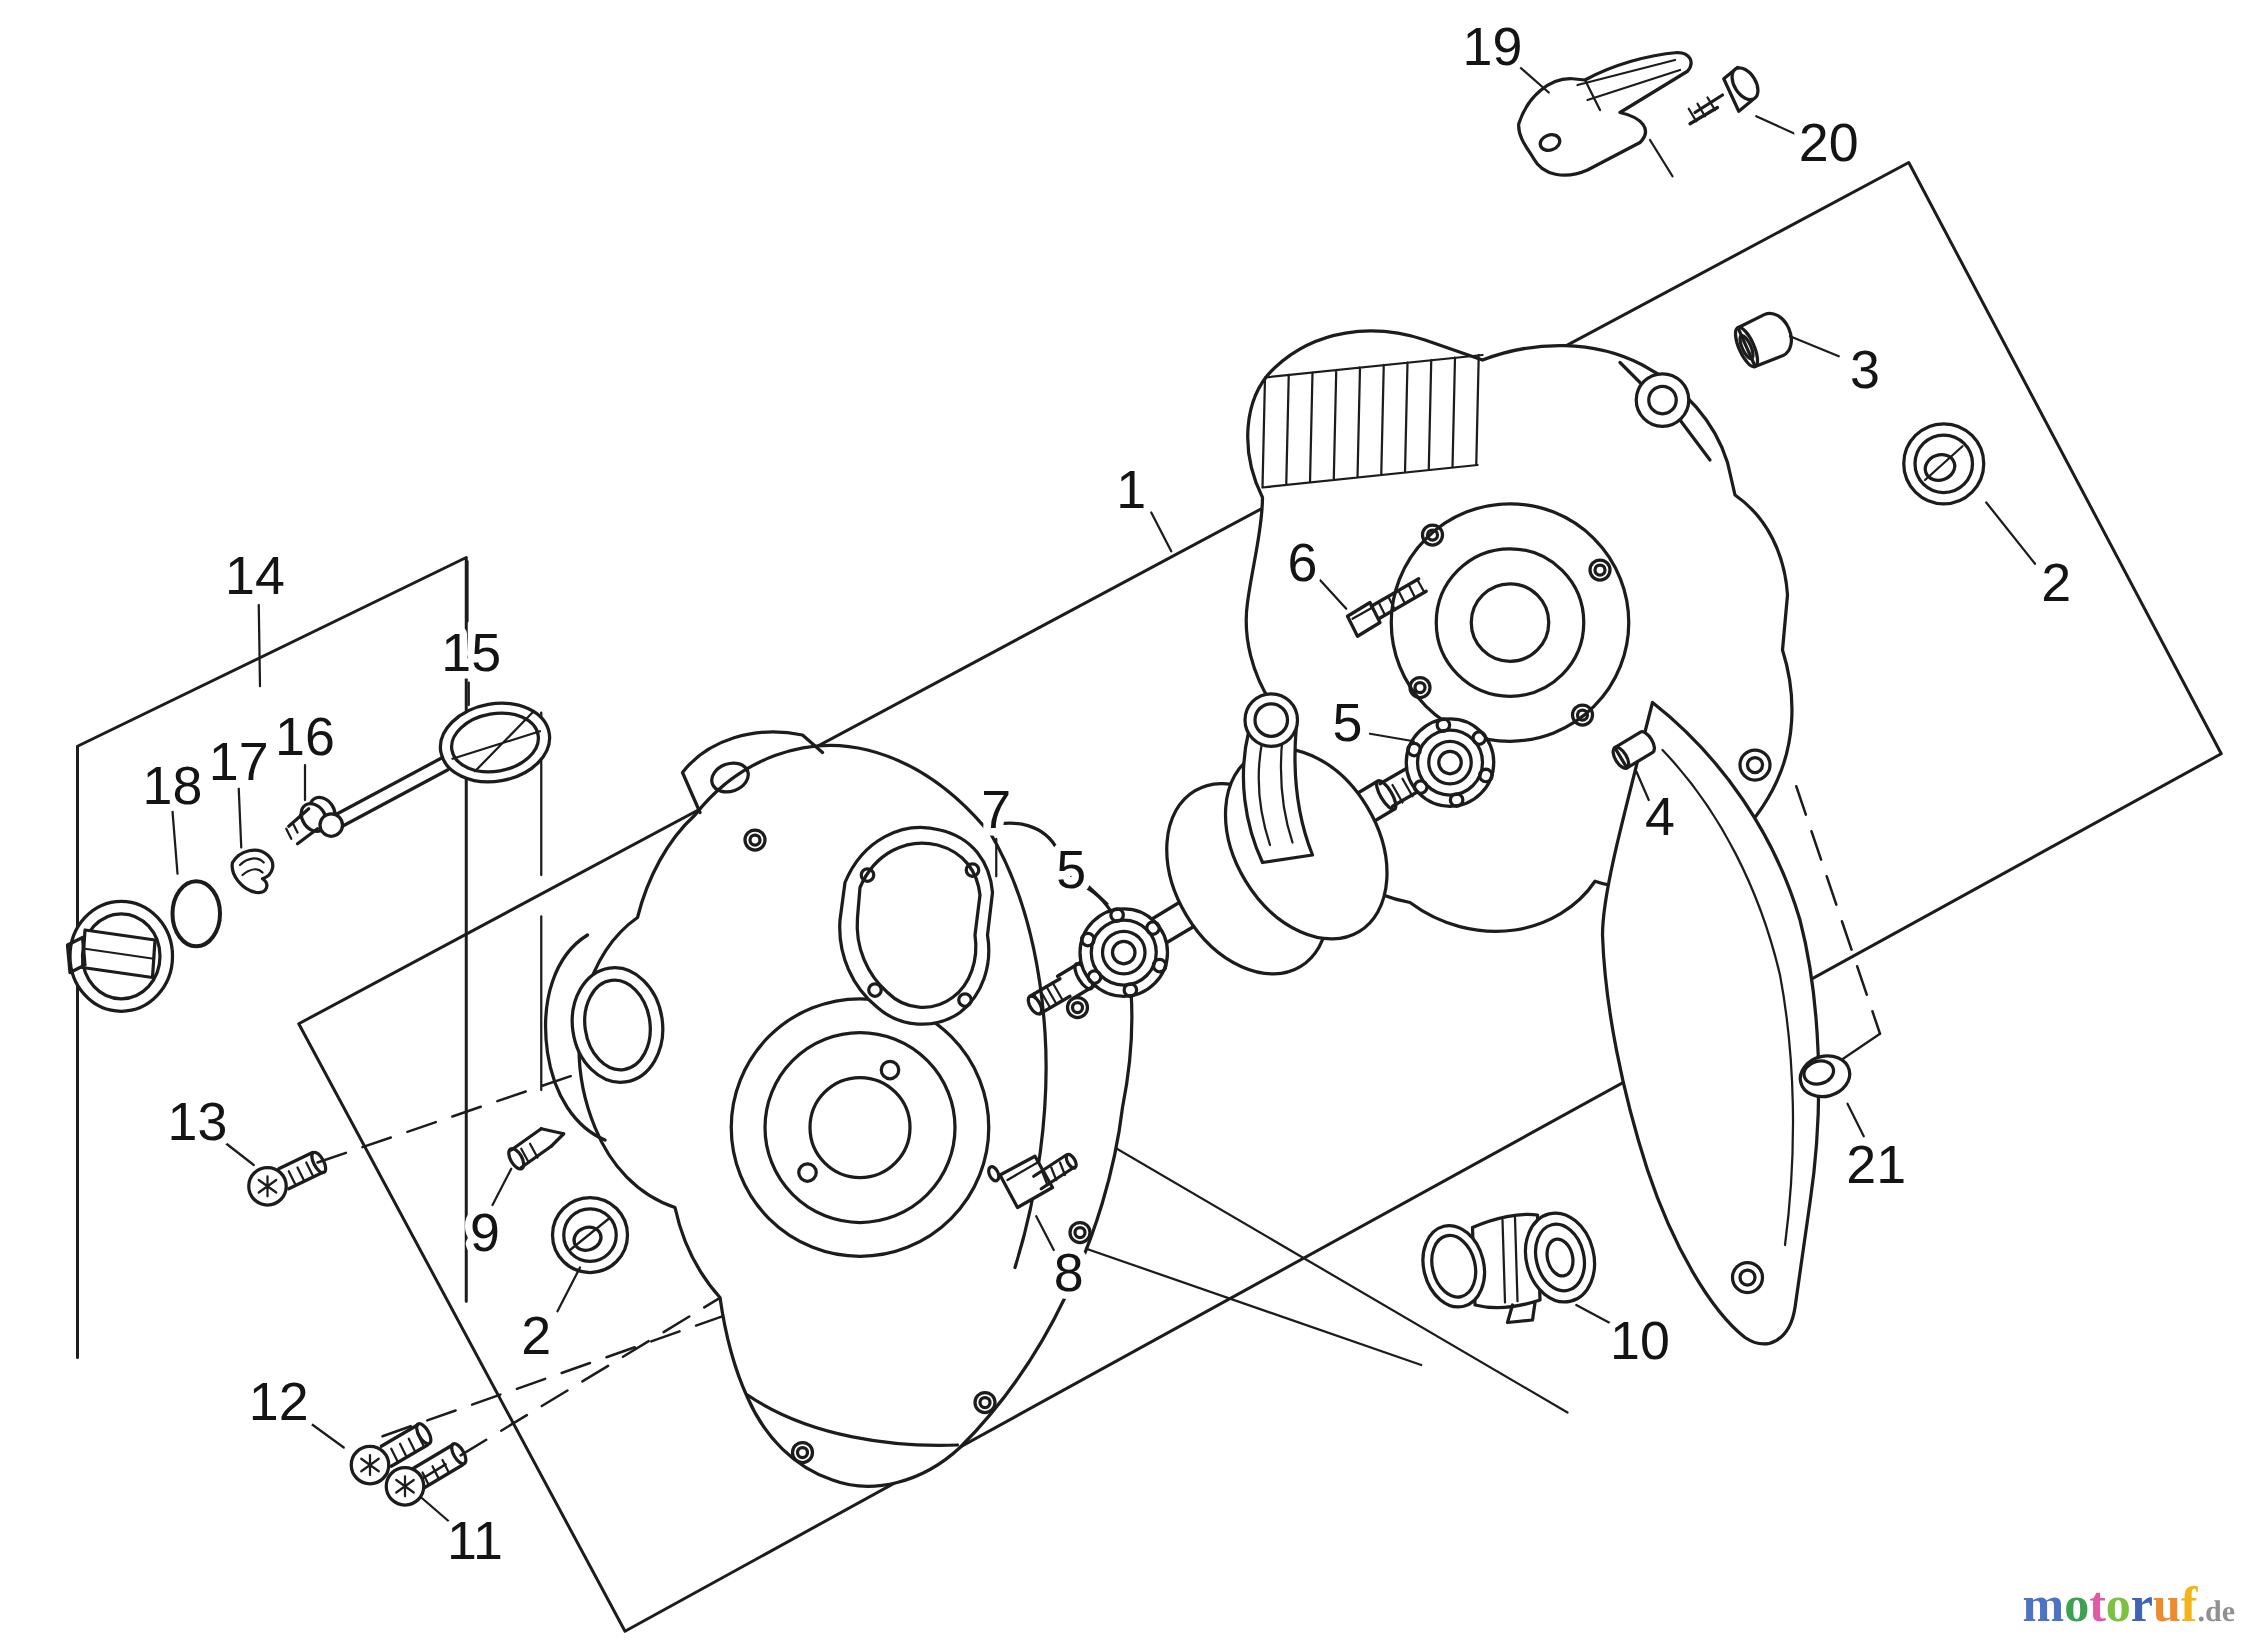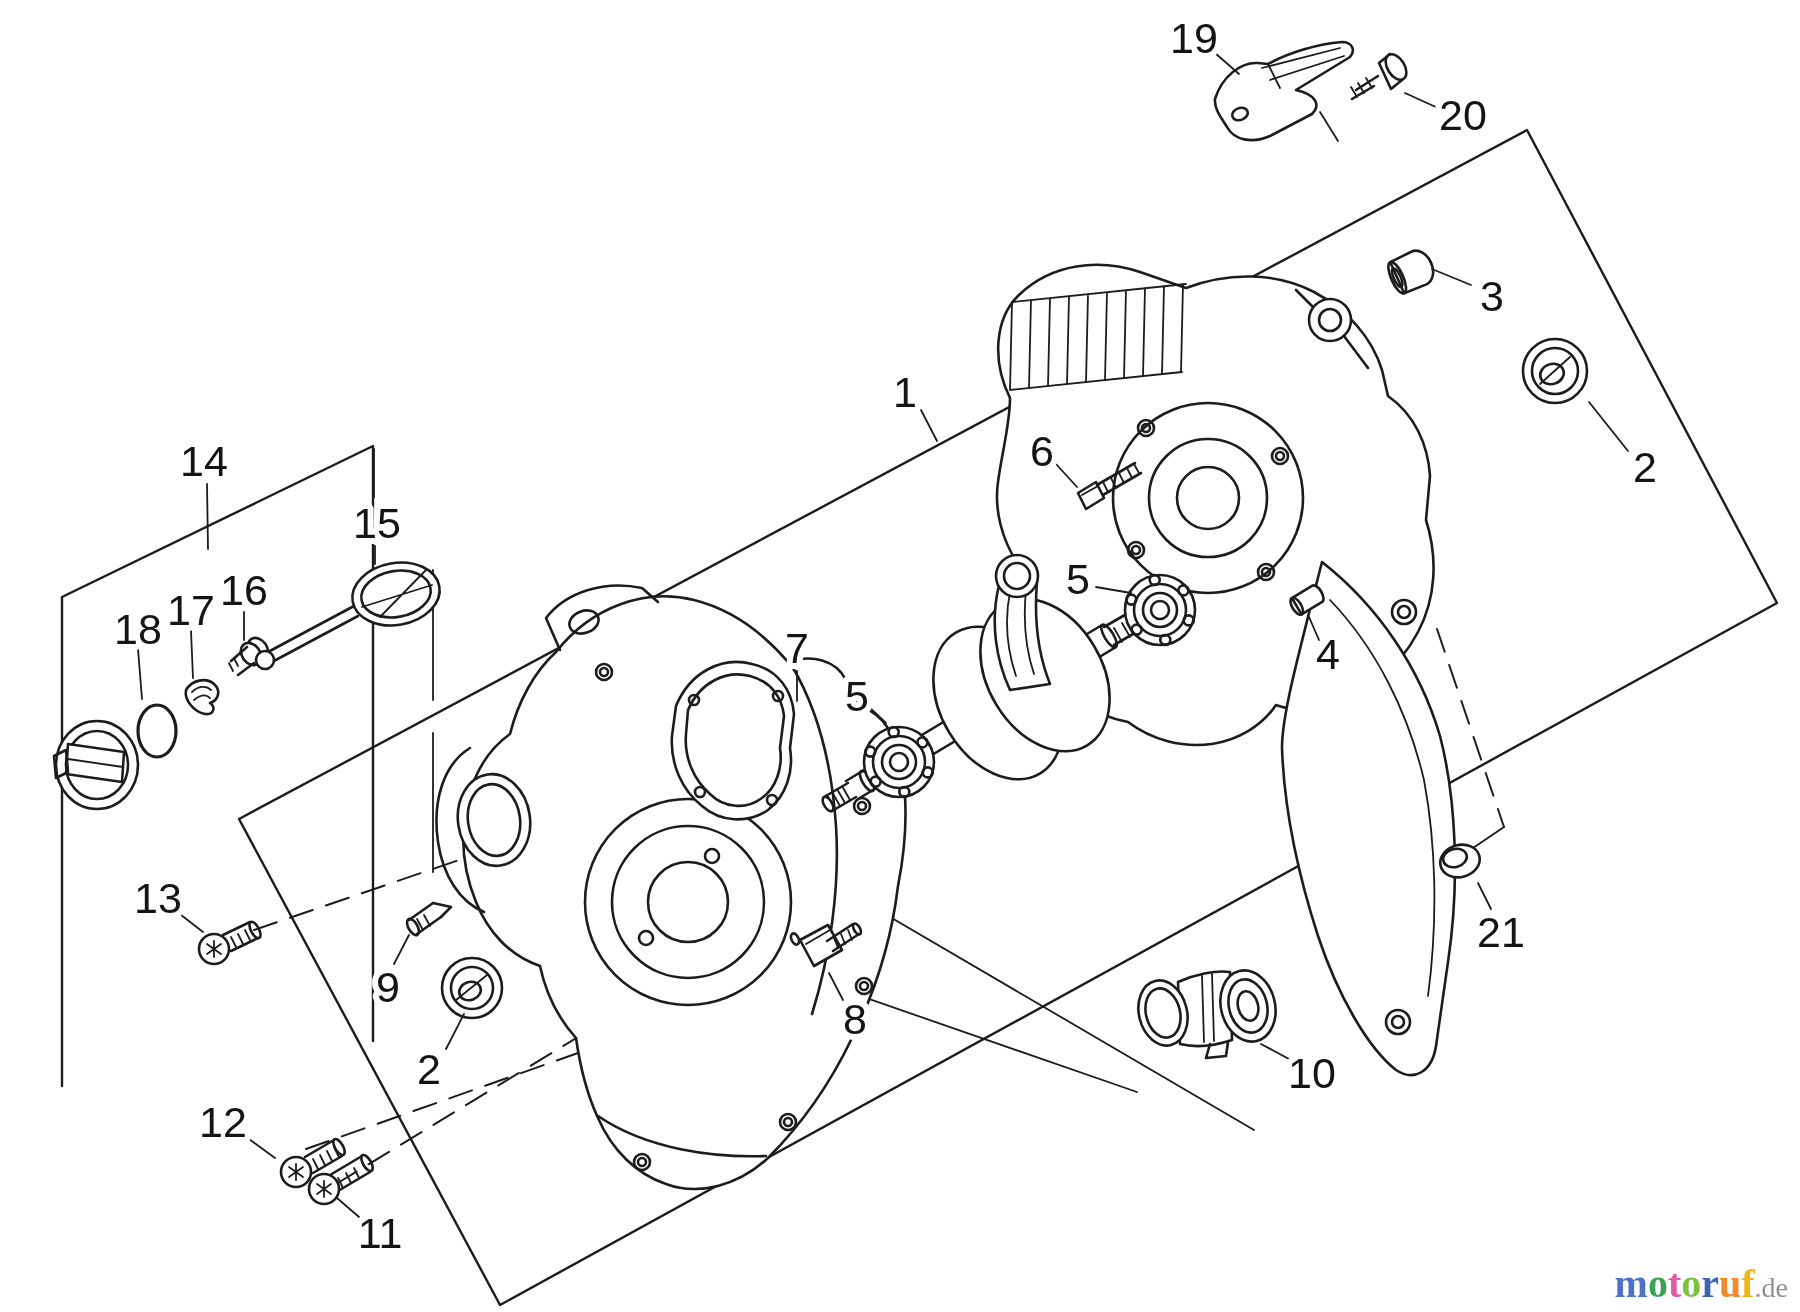--- a/index.html
+++ b/index.html
@@ -9,21 +9,21 @@
   .art{stroke:#1c1c1c;fill:none;stroke-width:2.6;stroke-linecap:round;stroke-linejoin:round;}
   .thin{stroke-width:1.8;}
   .boxline{stroke-width:2.4;}
   .fillw{fill:#ffffff;}
   .dash{stroke-dasharray:24 14;stroke-width:2;}
   .part-num{font:43px "Liberation Sans",sans-serif;fill:#141414;text-anchor:middle;
             dominant-baseline:central;paint-order:stroke;stroke:#ffffff;stroke-width:12px;
             stroke-linejoin:round;font-weight:400;}
   #watermark{position:absolute;right:12px;bottom:8px;font-family:"Liberation Serif",serif;
              font-weight:bold;font-size:40px;line-height:1;user-select:none;}
-  #watermark .suffix{font-size:28px;font-weight:normal;}
+  #watermark .suffix{font-size:24px;font-weight:bold;}
 </style>
 </head>
 <body>
 
 <div id="stage">
 <svg width="1800" height="1312" viewBox="0 0 1800 1312">
 
   <g class="art boxline">
     <polygon points="239,819 1527,130 1777,603 500,1305"></polygon>
   </g>

